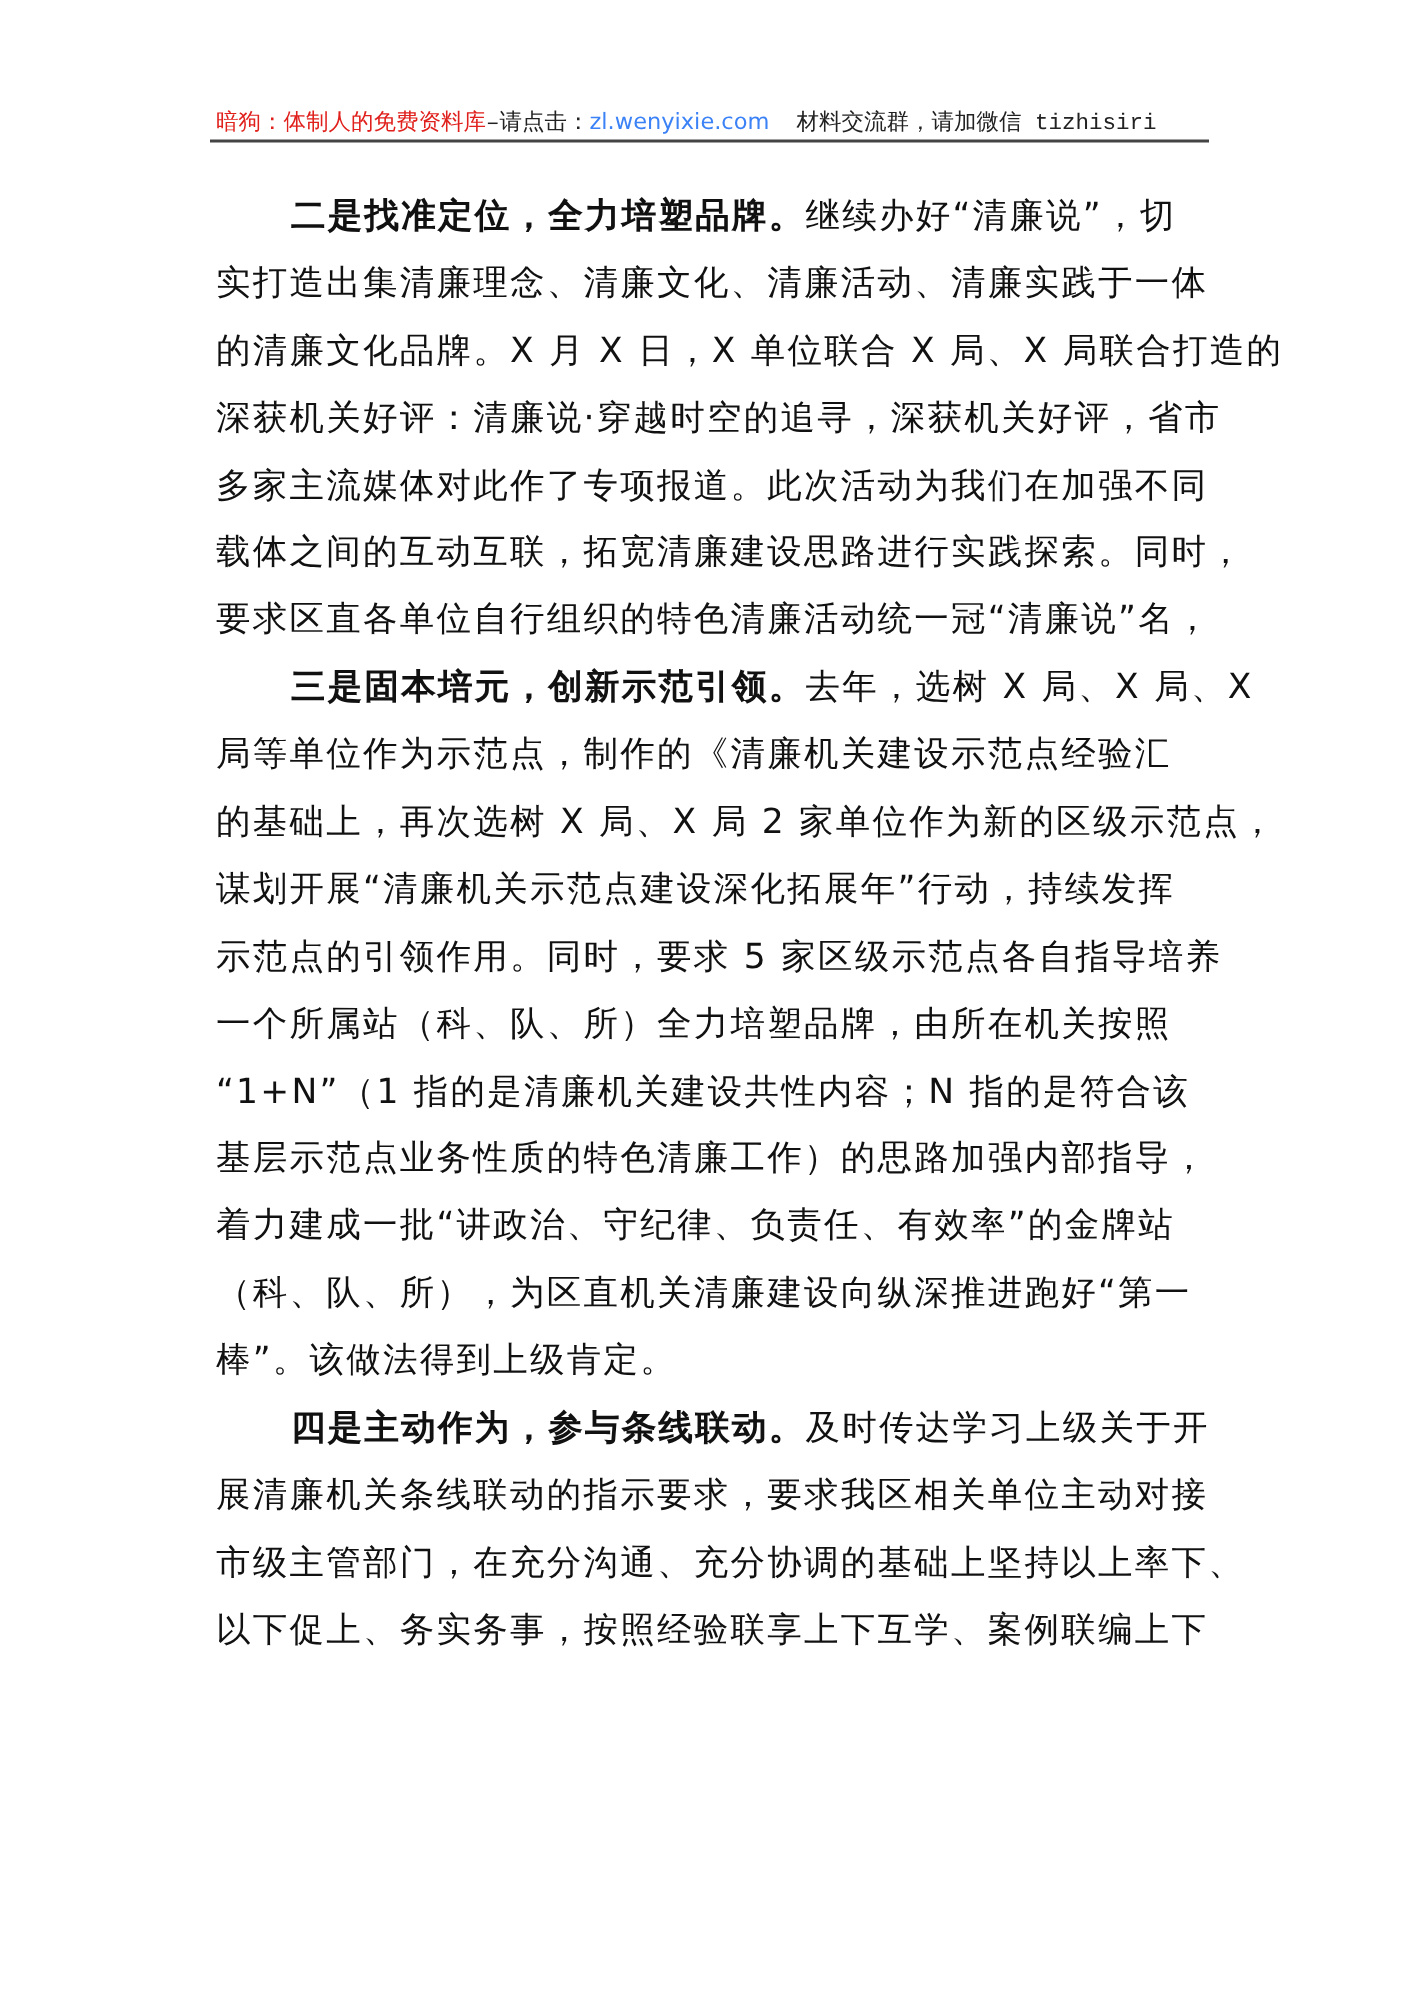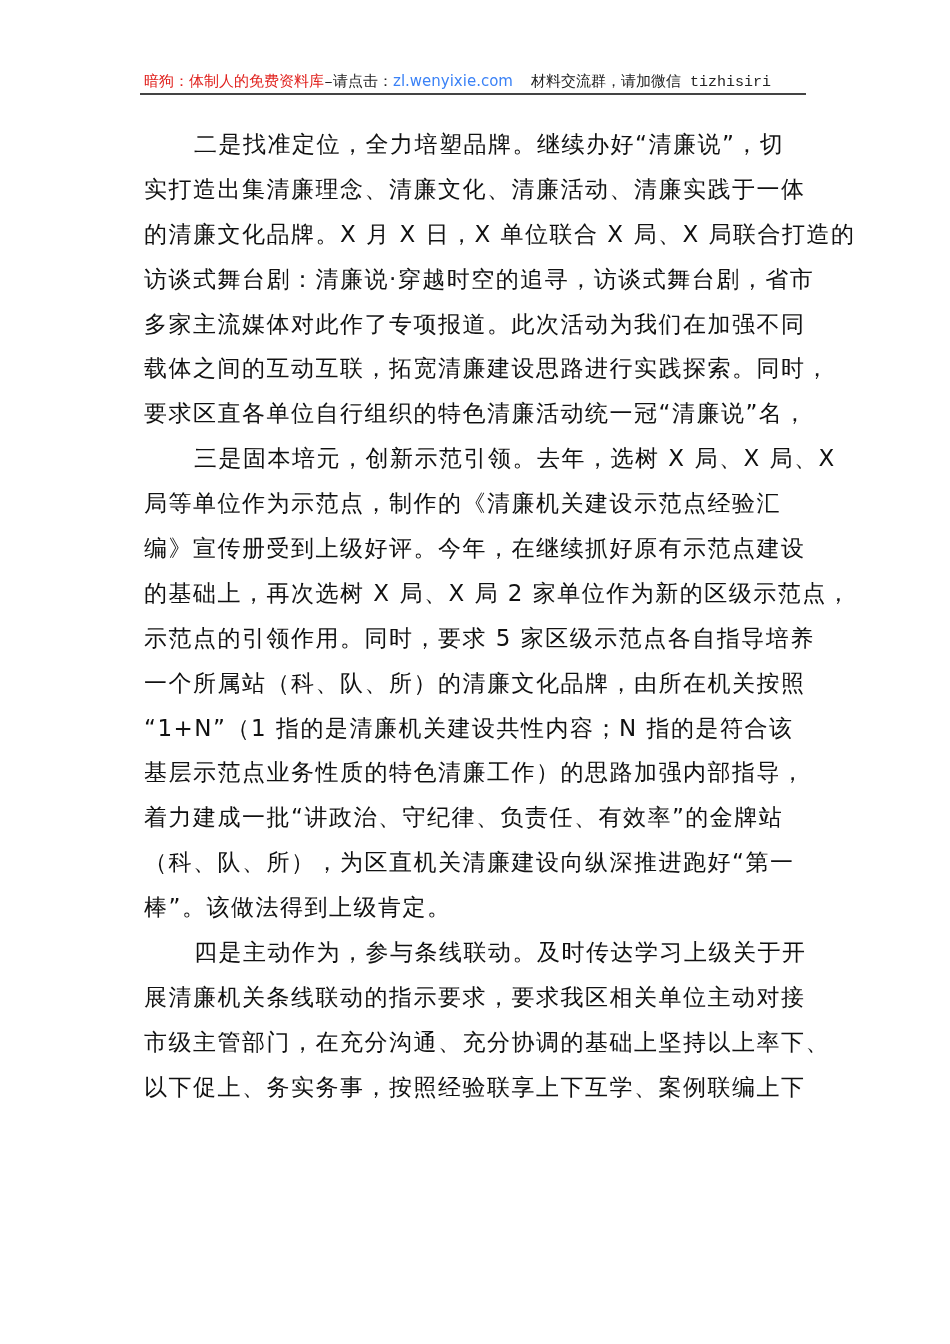--- a/index.html
+++ b/index.html
@@ -9,46 +9,46 @@
               font-size: 15px; line-height: 22px; white-space: nowrap; }
     .header .red { color: #e0201c; }
     .header .dark { color: #222222; font-family: Liberation Mono, monospace; }
     .header .blue { color: #3b82f6; }
     .header .gap { display: inline-block; width: 18px; }
     .header-rule { position: absolute; left: 140px; top: 93px; width: 666px; height: 2px; background: #444444; }
     .body { position: absolute; left: 144px; top: 122px; width: 668px; }
     .line { height: 44.9px; line-height: 44.9px; font-size: 23px; white-space: nowrap;
             letter-spacing: 1.5px; }
     .line.indent { padding-left: 50px; }
-    .bold { font-weight: normal; }
+    .bold { font-weight: bold; }
   </style>
 </head>
 <body>
 
 <div class="header">
   <span class="red">暗狗：体制人的免费资料库</span><span class="dark">–请点击：</span><span class="blue">zl.wenyixie.com</span><span class="gap"></span><span class="dark">材料交流群，请加微信 tizhisiri</span>
 </div>
 <div class="header-rule"></div>
 
 <div class="body">
 
   <div class="line indent"><span class="bold">二是找准定位，全力培塑品牌。</span><span>继续办好“清廉说”，切</span></div>
   <div class="line">实打造出集清廉理念、清廉文化、清廉活动、清廉实践于一体</div>
   <div class="line">的清廉文化品牌。X 月 X 日，X 单位联合 X 局、X 局联合打造的</div>
-  <div class="line">访谈式舞台剧：清廉说·穿越时空的追寻，访谈式舞台剧，省市</div>
+  <div class="line">深获机关好评：清廉说·穿越时空的追寻，深获机关好评，省市</div>
   <div class="line">多家主流媒体对此作了专项报道。此次活动为我们在加强不同</div>
   <div class="line">载体之间的互动互联，拓宽清廉建设思路进行实践探索。同时，</div>
   <div class="line">要求区直各单位自行组织的特色清廉活动统一冠“清廉说”名，</div>
 
   <div class="line indent"><span class="bold">三是固本培元，创新示范引领。</span><span>去年，选树 X 局、X 局、X</span></div>
   <div class="line">局等单位作为示范点，制作的《清廉机关建设示范点经验汇</div>
-  <div class="line">编》宣传册受到上级好评。今年，在继续抓好原有示范点建设</div>
   <div class="line">的基础上，再次选树 X 局、X 局 2 家单位作为新的区级示范点，</div>
+  <div class="line">谋划开展“清廉机关示范点建设深化拓展年”行动，持续发挥</div>
   <div class="line">示范点的引领作用。同时，要求 5 家区级示范点各自指导培养</div>
-  <div class="line">一个所属站（科、队、所）的清廉文化品牌，由所在机关按照</div>
+  <div class="line">一个所属站（科、队、所）全力培塑品牌，由所在机关按照</div>
   <div class="line">“1+N”（1 指的是清廉机关建设共性内容；N 指的是符合该</div>
   <div class="line">基层示范点业务性质的特色清廉工作）的思路加强内部指导，</div>
   <div class="line">着力建成一批“讲政治、守纪律、负责任、有效率”的金牌站</div>
   <div class="line">（科、队、所），为区直机关清廉建设向纵深推进跑好“第一</div>
   <div class="line">棒”。该做法得到上级肯定。</div>
 
   <div class="line indent"><span class="bold">四是主动作为，参与条线联动。</span><span>及时传达学习上级关于开</span></div>
   <div class="line">展清廉机关条线联动的指示要求，要求我区相关单位主动对接</div>
   <div class="line">市级主管部门，在充分沟通、充分协调的基础上坚持以上率下、</div>
   <div class="line">以下促上、务实务事，按照经验联享上下互学、案例联编上下</div>

